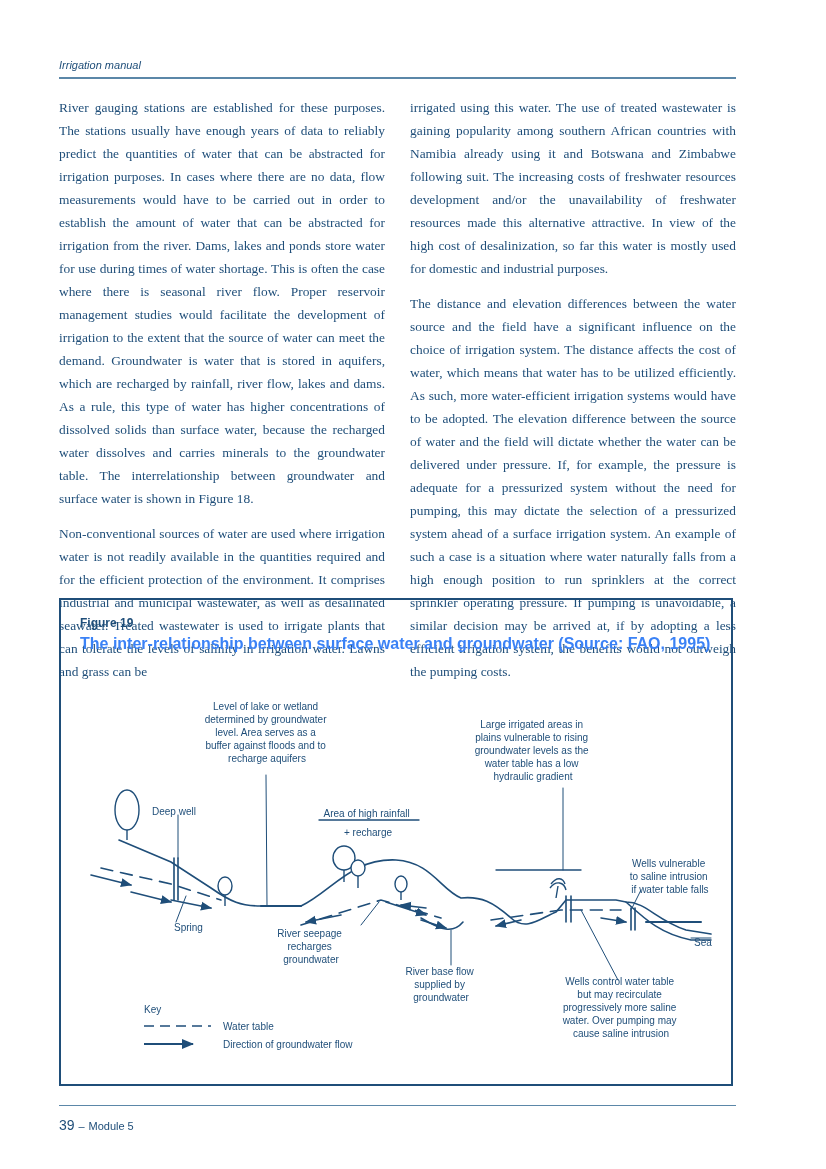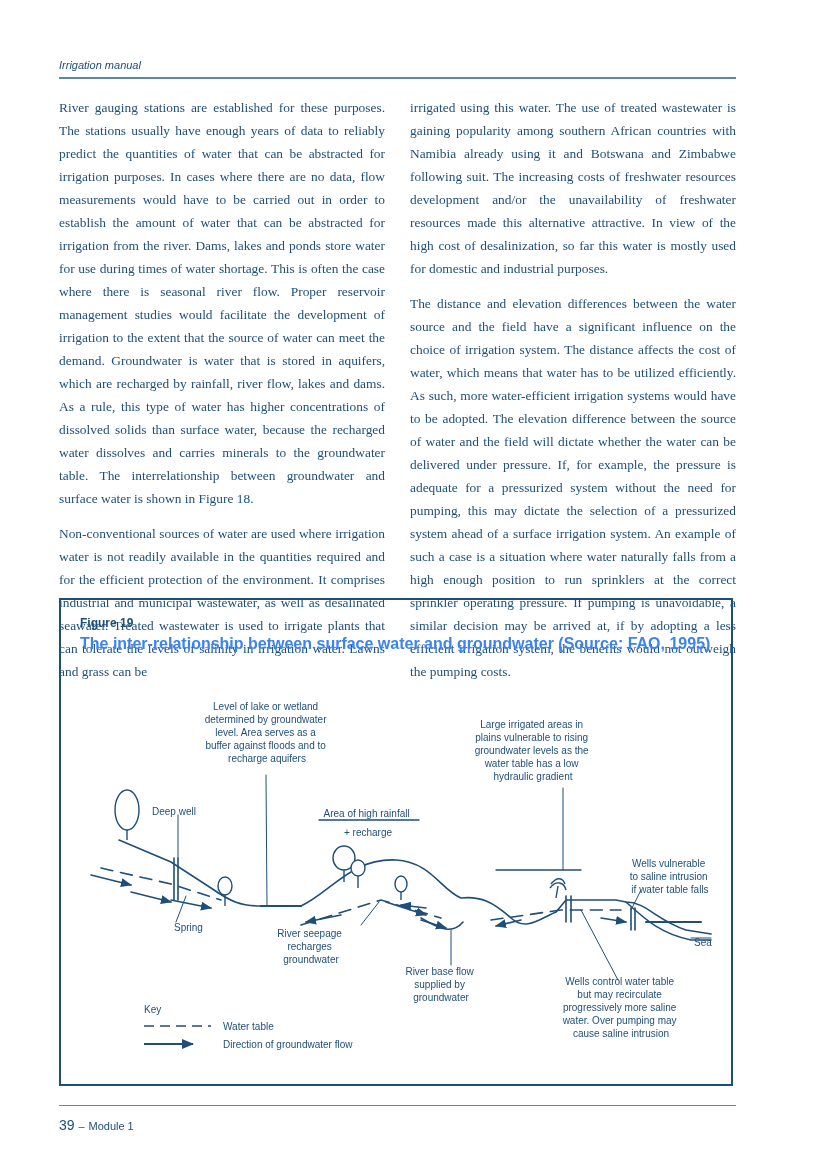--- a/index.html
+++ b/index.html
@@ -156,14 +156,14 @@
     <text class="ann"><tspan x="162" y="430">Water table</tspan></text>
     <line x1="83" y1="444" x2="132" y2="444" stroke="#1f4e79" stroke-width="1.8" marker-end="url(#ah)"></line>
     <text class="ann"><tspan x="162" y="448">Direction of groundwater flow</tspan></text>
   </svg>
 </div>
 
 <div class="foot-rule"></div>
 <div class="page-num">
   <span>39</span>
   <span class="mod">–</span>
-  <span class="mod">Module 1</span>
+  <span class="mod">Module 5</span>
 </div>
 
 </body></html>

